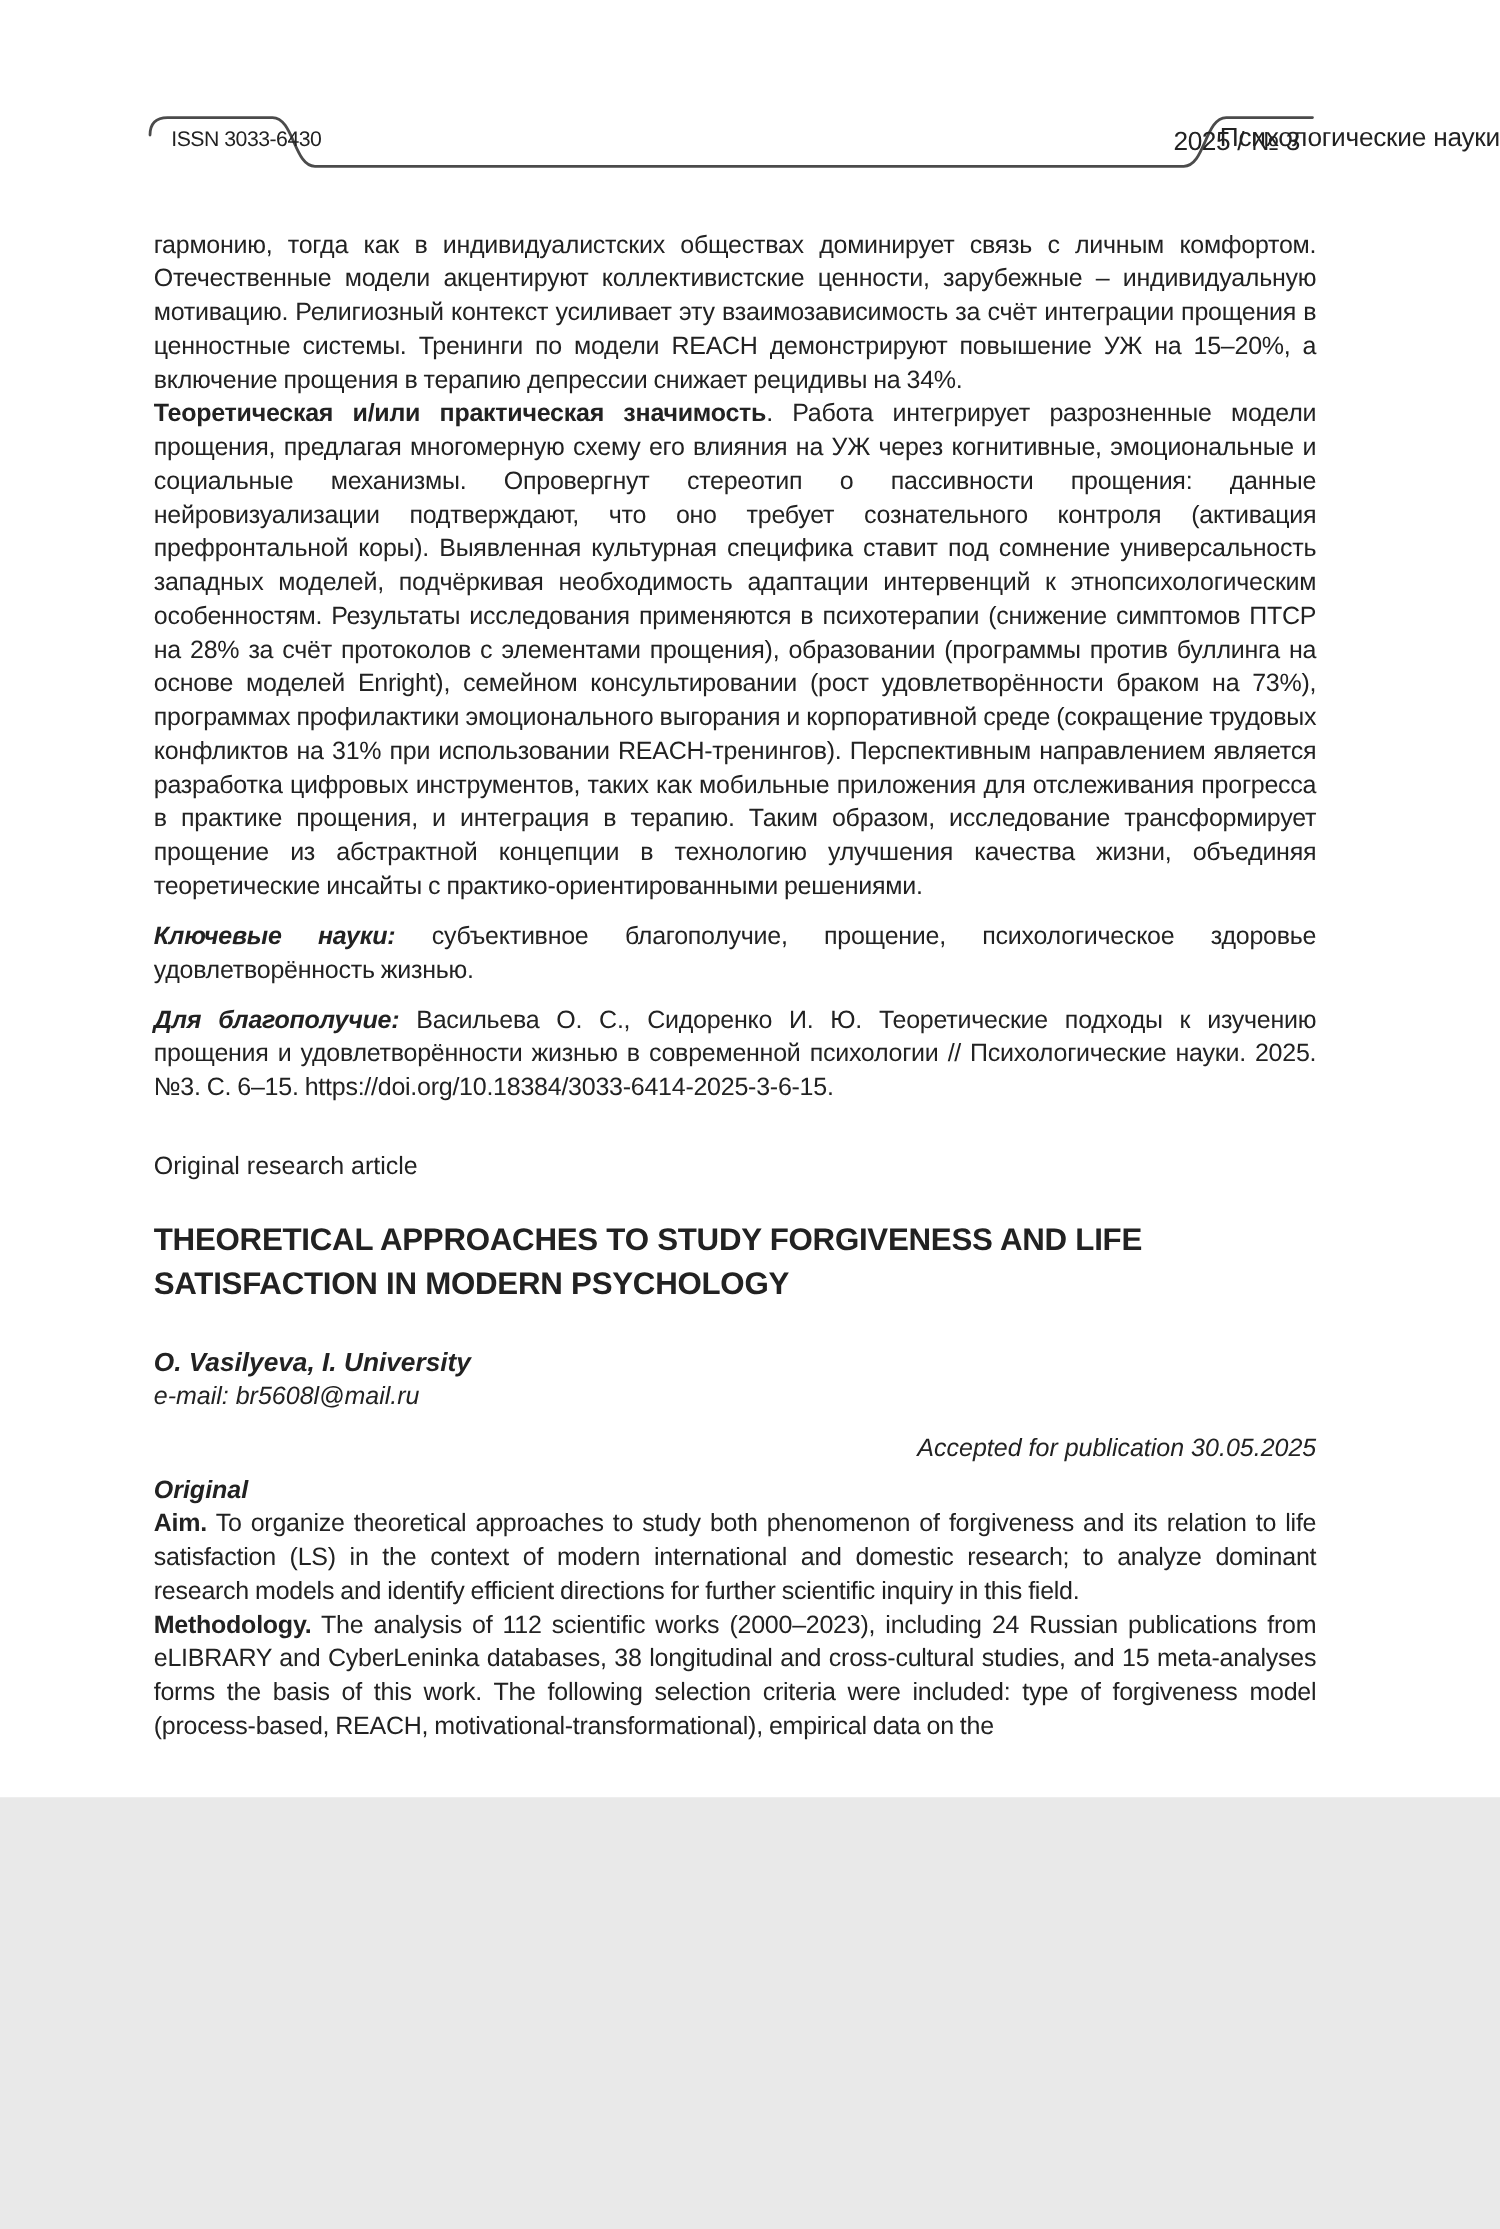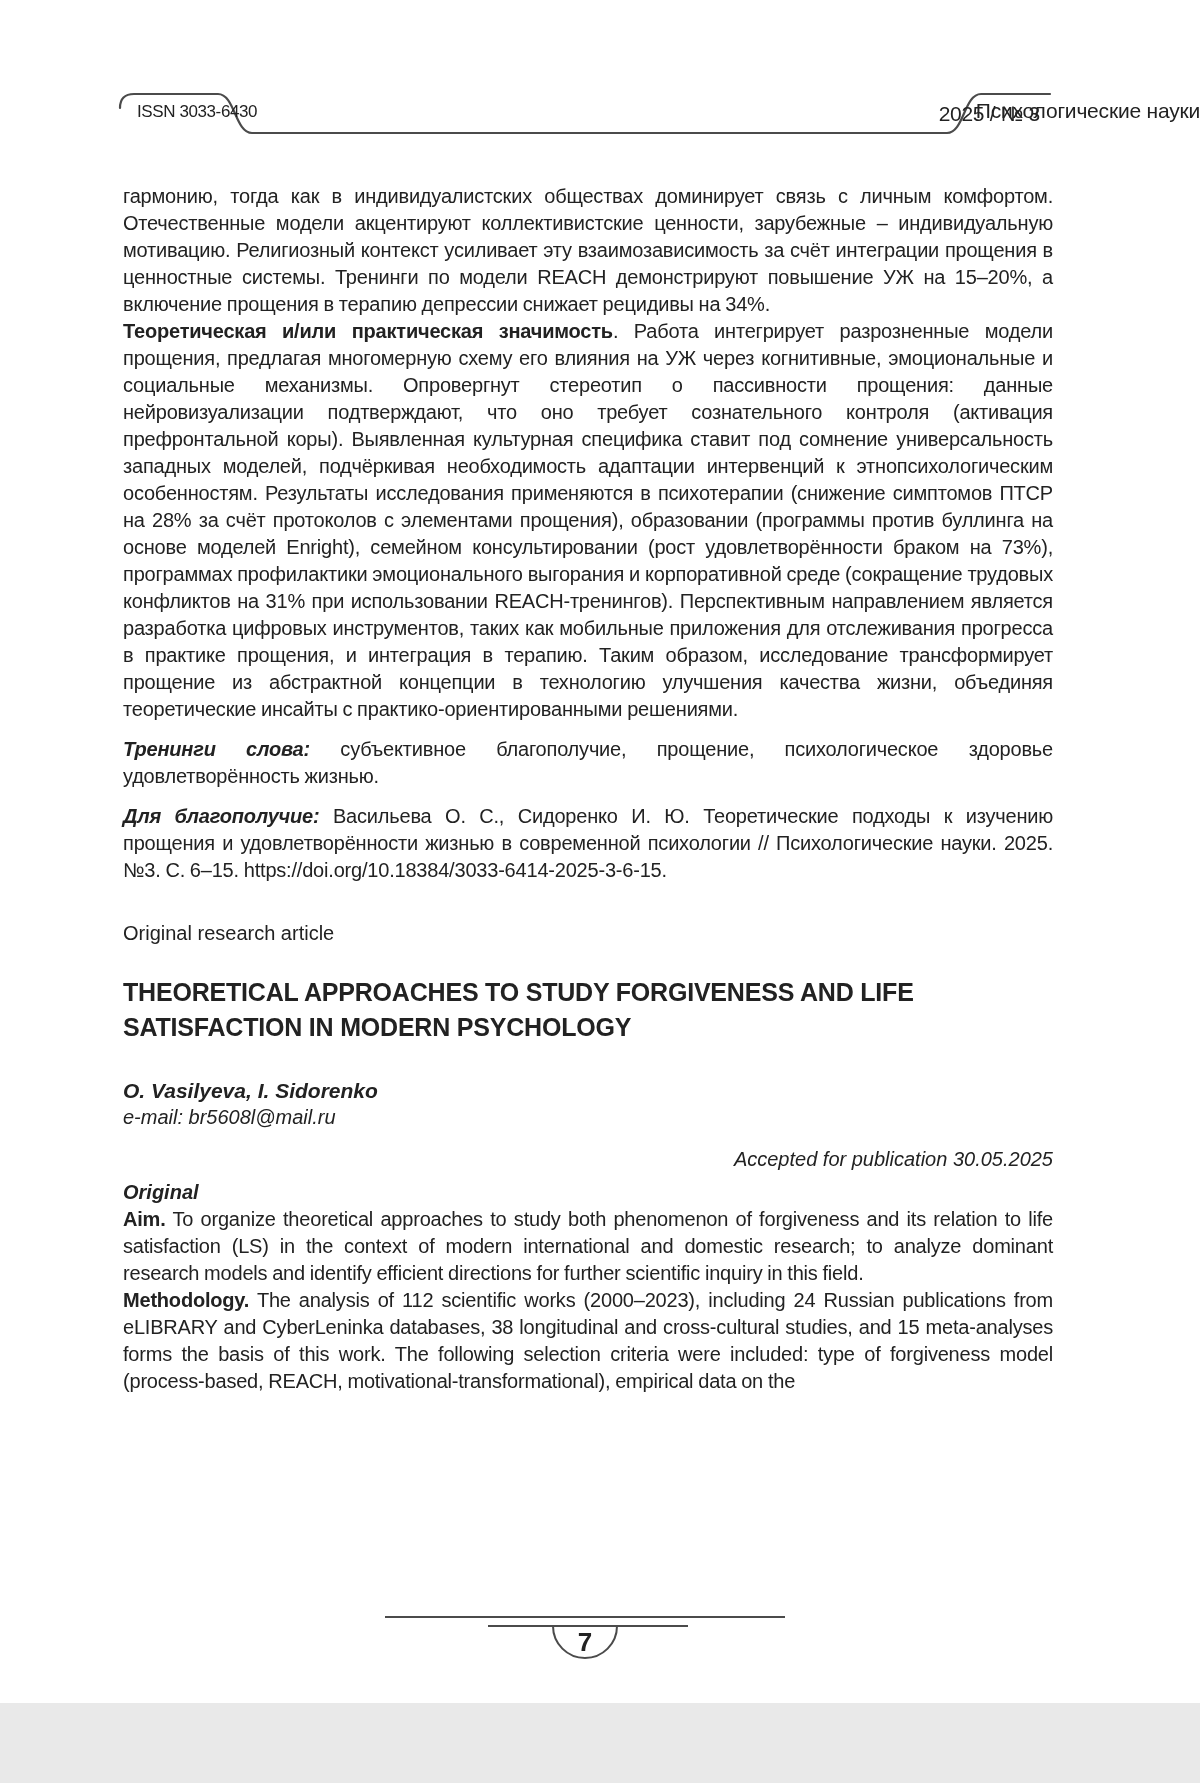--- a/index.html
+++ b/index.html
@@ -1,18 +1,18 @@
 <!DOCTYPE html>
 <html><head>
 <meta charset="utf-8">
 <style>
   html,body { margin:0; padding:0; background:#e9e9e9; }
   .page {
     position:relative;
-    width:1200px; height:1703px;
+    width:1200px; height:1438px;
     background:#ffffff;
     font-family:"Liberation Sans", sans-serif;
     color:#222222;
     overflow:hidden;
   }
   
   .hdr-rule { position:absolute; left:118px; top:88px; }
   .hdr-issn  { position:absolute; left:137px; top:102px; font-size:17px; letter-spacing:-0.4px; white-space:nowrap; }
   .hdr-title { position:absolute; left:0; right:0; top:99px; text-align:right; font-size:21px; letter-spacing:-0.2px; }
   .hdr-issue { position:absolute; right:160px; top:102px; font-size:21px; letter-spacing:-0.3px; white-space:nowrap;margin-left:23px; }
@@ -47,29 +47,29 @@
   <span class="hdr-issn">ISSN 3033-6430</span>
   <span class="hdr-title">Психологические науки</span>
   <span class="hdr-issue">2025 / № 3</span>
 
   <main class="content">
 
     <p class="just">гармонию, тогда как в индивидуалистских обществах доминирует связь с личным комфортом. Отечественные модели акцентируют коллективистские ценности, зарубежные – индивидуальную мотивацию. Религиозный контекст усиливает эту взаимозависимость за счёт интеграции прощения в ценностные системы. Тренинги по модели REACH демонстрируют повышение УЖ на 15–20%, а включение прощения в терапию депрессии снижает рецидивы на 34%.</p>
 
     <p class="just"><b>Теоретическая и/или практическая значимость</b><span>. Работа интегрирует разрозненные модели прощения, предлагая многомерную схему его влияния на УЖ через когнитивные, эмоциональные и социальные механизмы. Опровергнут стереотип о пассивности прощения: данные нейровизуализации подтверждают, что оно требует сознательного контроля (активация префронтальной коры). Выявленная культурная специфика ставит под сомнение универсальность западных моделей, подчёркивая необходимость адаптации интервенций к этнопсихологическим особенностям. Результаты исследования применяются в психотерапии (снижение симптомов ПТСР на 28% за счёт протоколов с элементами прощения), образовании (программы против буллинга на основе моделей Enright), семейном консультировании (рост удовлетворённости браком на 73%), программах профилактики эмоционального выгорания и корпоративной среде (сокращение трудовых конфликтов на 31% при использовании REACH-тренингов). Перспективным направлением является разработка цифровых инструментов, таких как мобильные приложения для отслеживания прогресса в практике прощения, и интеграция в терапию. Таким образом, исследование трансформирует прощение из абстрактной концепции в технологию улучшения качества жизни, объединяя теоретические инсайты с практико-ориентированными решениями.</span></p>
 
-    <p class="just kw"><b class="bi">Тренинги слова:</b> <span>субъективное благополучие, прощение, психологическое здоровье удовлетворённость жизнью.</span></p>
+    <p class="just kw"><b class="bi">Ключевые науки:</b> <span>субъективное благополучие, прощение, психологическое здоровье удовлетворённость жизнью.</span></p>
 
     <p class="just cite"><b class="bi">Для благополучие:</b> <span>Васильева О. С., Сидоренко И. Ю. Теоретические подходы к изучению прощения и удовлетворённости жизнью в современной психологии // Психологические науки. 2025. №3. С. 6–15. https://doi.org/10.18384/3033-6414-2025-3-6-15.</span></p>
 
     <p class="article-type">Original research article</p>
 
     <h1 class="title">THEORETICAL APPROACHES TO STUDY FORGIVENESS AND LIFE SATISFACTION IN MODERN PSYCHOLOGY</h1>
 
-    <p class="authors">O. Vasilyeva, I. Sidorenko</p>
+    <p class="authors">O. Vasilyeva, I. University</p>
 
     <p class="affil">e-mail: br5608l@mail.ru</p>
 
     <div class="dates">
       <p>Accepted for publication 30.05.2025</p>
     </div>
 
     <p class="abstract-label">Original</p>
 
     <p class="just"><b>Aim.</b> <span>To organize theoretical approaches to study both phenomenon of forgiveness and its relation to life satisfaction (LS) in the context of modern international and domestic research; to analyze dominant research models and identify efficient directions for further scientific inquiry in this field.</span></p>

